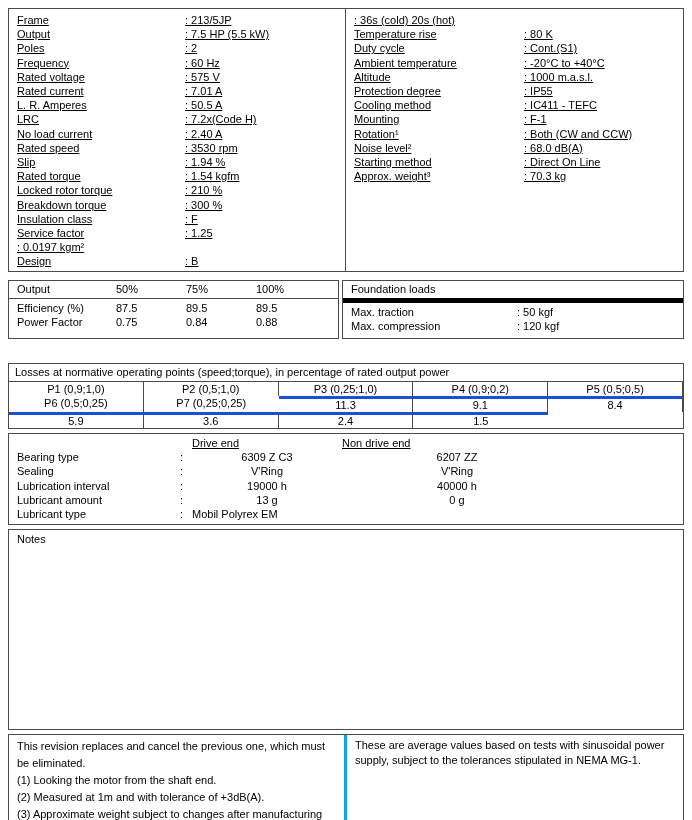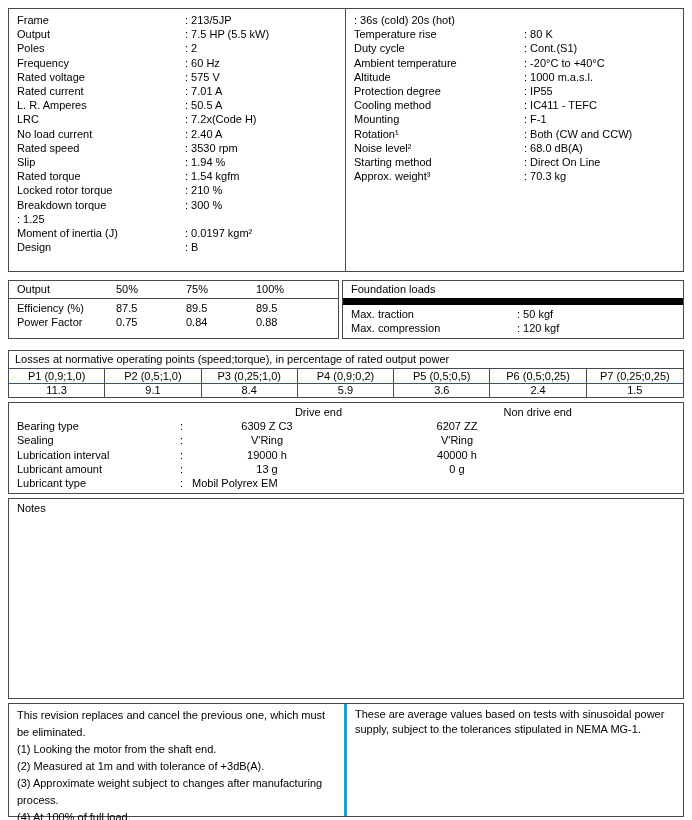--- a/index.html
+++ b/index.html
@@ -8,54 +8,54 @@
     font-family:"Liberation Sans","DejaVu Sans",sans-serif;
     font-size:11px;color:#000;position:relative;
   }
   .page{position:absolute;inset:0;padding:8px;box-sizing:border-box;}
   .box{border:1px solid #4a4a4a;box-sizing:border-box;background:#fff;}
 
   
   .specs{height:264px;display:flex;}
   .spec-col{width:50%;box-sizing:border-box;padding-top:4px;}
   .spec-col.left{border-right:1px solid #4a4a4a;}
-  .spec-row{display:flex;line-height:14.2px;padding:0 6px 0 8px;}
+  .spec-row{display:flex;line-height:14.2px;padding:0 6px 0 8px;text-decoration:underline;}
   .spec-row .lbl{flex:none;}
   .spec-col.left .lbl{width:168px;}
   .spec-col.right .lbl{width:170px;}
 
   
   .mid{margin-top:8px;display:flex;gap:3px;height:59px;}
   .perf{width:331px;}
   .perf .hdr{display:grid;grid-template-columns:99px 70px 70px auto;
              padding:2px 0 3px 8px;border-bottom:1px solid #4a4a4a;}
   .perf .prow{display:grid;grid-template-columns:99px 70px 70px auto;
               line-height:14.2px;padding-left:8px;}
   .perf .body{padding-top:2px;}
   .foundation{flex:1;}
-  .foundation .title{padding:2px 8px 3px 8px;border-bottom:7px solid #000000;}
+  .foundation .title{padding:2px 8px 3px 8px;border-bottom:5px solid #000000;}
   .foundation .frow{display:flex;line-height:14.2px;padding:0 8px;}
   .foundation .frow .lbl{width:166px;flex:none;}
   .foundation .body{padding-top:2px;}
 
   
-  .losses{margin-top:11px;}
+  .losses{margin-top:24px;}
   .losses .title{border:1px solid #4a4a4a;padding:2px 6px 3px 6px;box-sizing:border-box;}
   .losses .grid{border:1px solid #4a4a4a;border-top:none;display:grid;
-                grid-template-columns:repeat(7,1fr);box-sizing:border-box;}
+                grid-template-columns:repeat(5,1fr);box-sizing:border-box;}
   .losses .cell{text-align:center;line-height:14px;border-right:1px solid #4a4a4a;}
   .losses .cell:nth-child(7n){border-right:none;}
-  .losses .cell.v{border-top:1px solid #1d4ed8;line-height:13px;}
+  .losses .cell.v{border-top:3px solid #1d4ed8;line-height:13px;}
 
   
   .bearings{margin-top:4px;padding:2px 0 3px 0;}
   .brow{display:grid;grid-template-columns:171px 12px 150px 230px 1fr;line-height:14.2px;}
   .brow .lbl{padding-left:8px;}
   .brow .c{text-align:center;}
-  .brow .end-hdr{text-align:right;}
+  .brow .end-hdr{text-align:left;text-decoration:underline;}
   .brow .span2{grid-column:3/5;text-align:left;}
 
   
   .notes{margin-top:4px;height:201px;}
   .notes .title{padding:3px 8px;}
 
   
   .foot{margin-top:4px;height:114px;display:flex;}
   .foot .fl{width:338px;box-sizing:border-box;border-right:3px solid #0ea5e9;
             padding:3px 8px;line-height:17px;white-space:pre-line;}
@@ -118,24 +118,28 @@
         </div>
       <div class="spec-row">
           <span class="lbl">Locked rotor torque</span>
           <span class="val">: 210 %</span>
         </div>
       <div class="spec-row">
           <span class="lbl">Breakdown torque</span>
           <span class="val">: 300 %</span>
         </div>
       <div class="spec-row">
+          <span class="lbl">Insulation class</span>
+          <span class="val">: F</span>
+        </div>
+      <div class="spec-row">
+          <span class="lbl">Service factor</span>
           <span class="val">: 1.25</span>
         </div>
       <div class="spec-row">
-          <span class="lbl">Moment of inertia (J)</span>
           <span class="val">: 0.0197 kgm²</span>
         </div>
       <div class="spec-row">
           <span class="lbl">Design</span>
           <span class="val">: B</span>
         </div>
     </div>
     <div class="spec-col right">
       <div class="spec-row">
           <span class="val">: 36s (cold) 20s (hot)</span>

